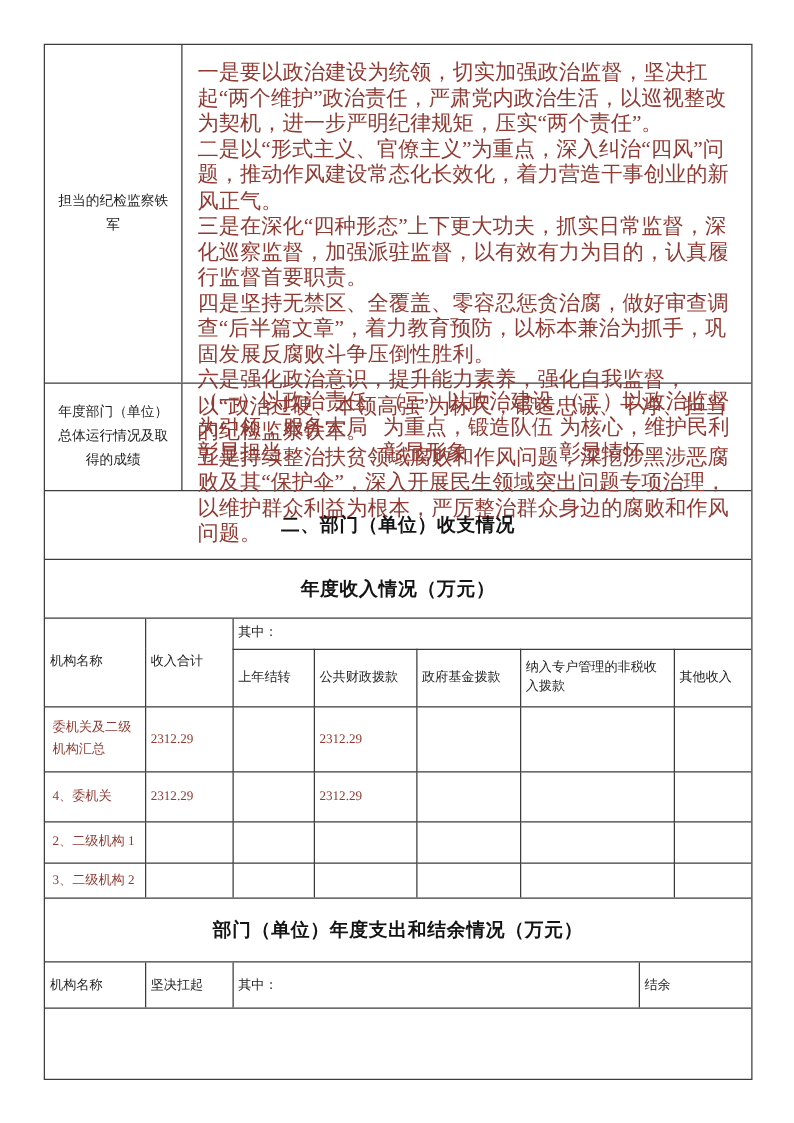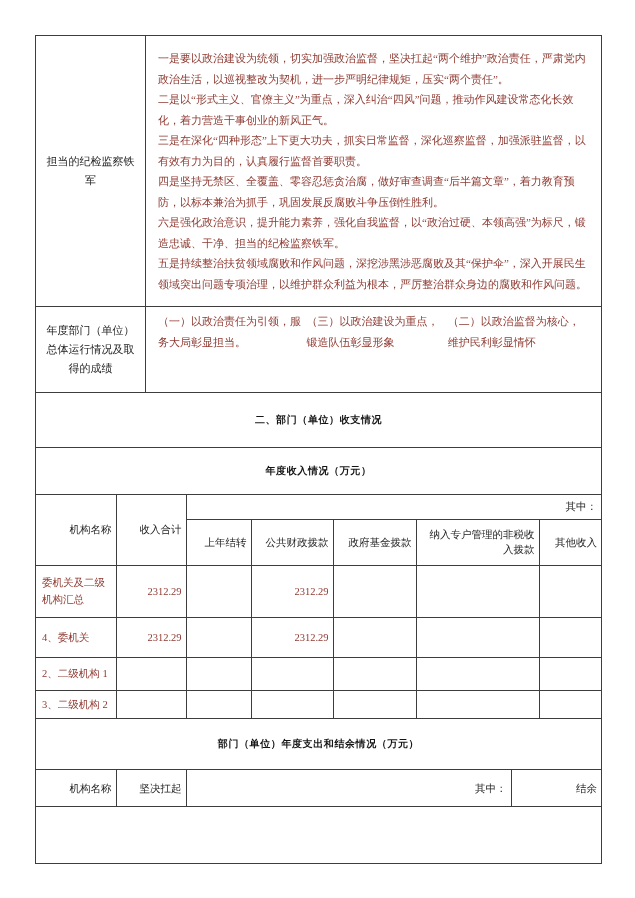--- a/index.html
+++ b/index.html
@@ -8,29 +8,29 @@
   .doc{position:absolute;left:35px;top:35px;width:565px;background:#fff;
        border:1px solid var(--border,#3d3d3d);}
   .sec{border-top:1px solid var(--border,#3d3d3d);}
   .sec.first{border-top:none;}
   .two-col{display:flex;}
   .label-cell{flex:0 0 110px;width:110px;border-right:1px solid var(--border,#3d3d3d);
               display:flex;align-items:center;justify-content:center;text-align:center;
               padding:8px 10px;box-sizing:border-box;color:var(--heading,#1f1f1f);
               font-size:11px;line-height:19px;}
   .content-cell{flex:1;padding:12px 12px 8px 12px;box-sizing:border-box;
-                color:var(--content,#8f3a32);font-size:11px;line-height:20.5px;}
+                color:var(--content,#8f3a32);font-size:17px;line-height:20.5px;}
   .content-cell.v-center{display:flex;justify-content:center;
                          padding-top:4px;padding-bottom:4px;}
   .para{margin:0;}
   .title-row{display:flex;align-items:center;justify-content:center;font-weight:bold;
-             color:#141414;font-size:10px;letter-spacing:.6px;}
+             color:#141414;font-size:15px;letter-spacing:.6px;}
   table.grid{width:100%;border-collapse:collapse;table-layout:fixed;}
   .grid td{border:1px solid var(--border,#3d3d3d);font-size:10.5px;padding:2px 4px;
-           text-align:right;vertical-align:middle;color:var(--heading,#1f1f1f);
+           text-align:left;vertical-align:middle;color:var(--heading,#1f1f1f);
            line-height:15px;box-sizing:border-box;overflow:hidden;}
   .grid tr:first-child>td{border-top:none;}
   .grid tr>td:first-child{border-left:none;}
   .grid tr>td:last-child{border-right:none;}
   .grid tr.last>td{border-bottom:none;}
   .grid td.org{text-align:left;padding-left:6px;color:var(--content,#8f3a32);line-height:17px;}
   .grid td.val{color:var(--content,#8f3a32);}
   .empty-sec{height:56px;}
 </style>
 </head>

